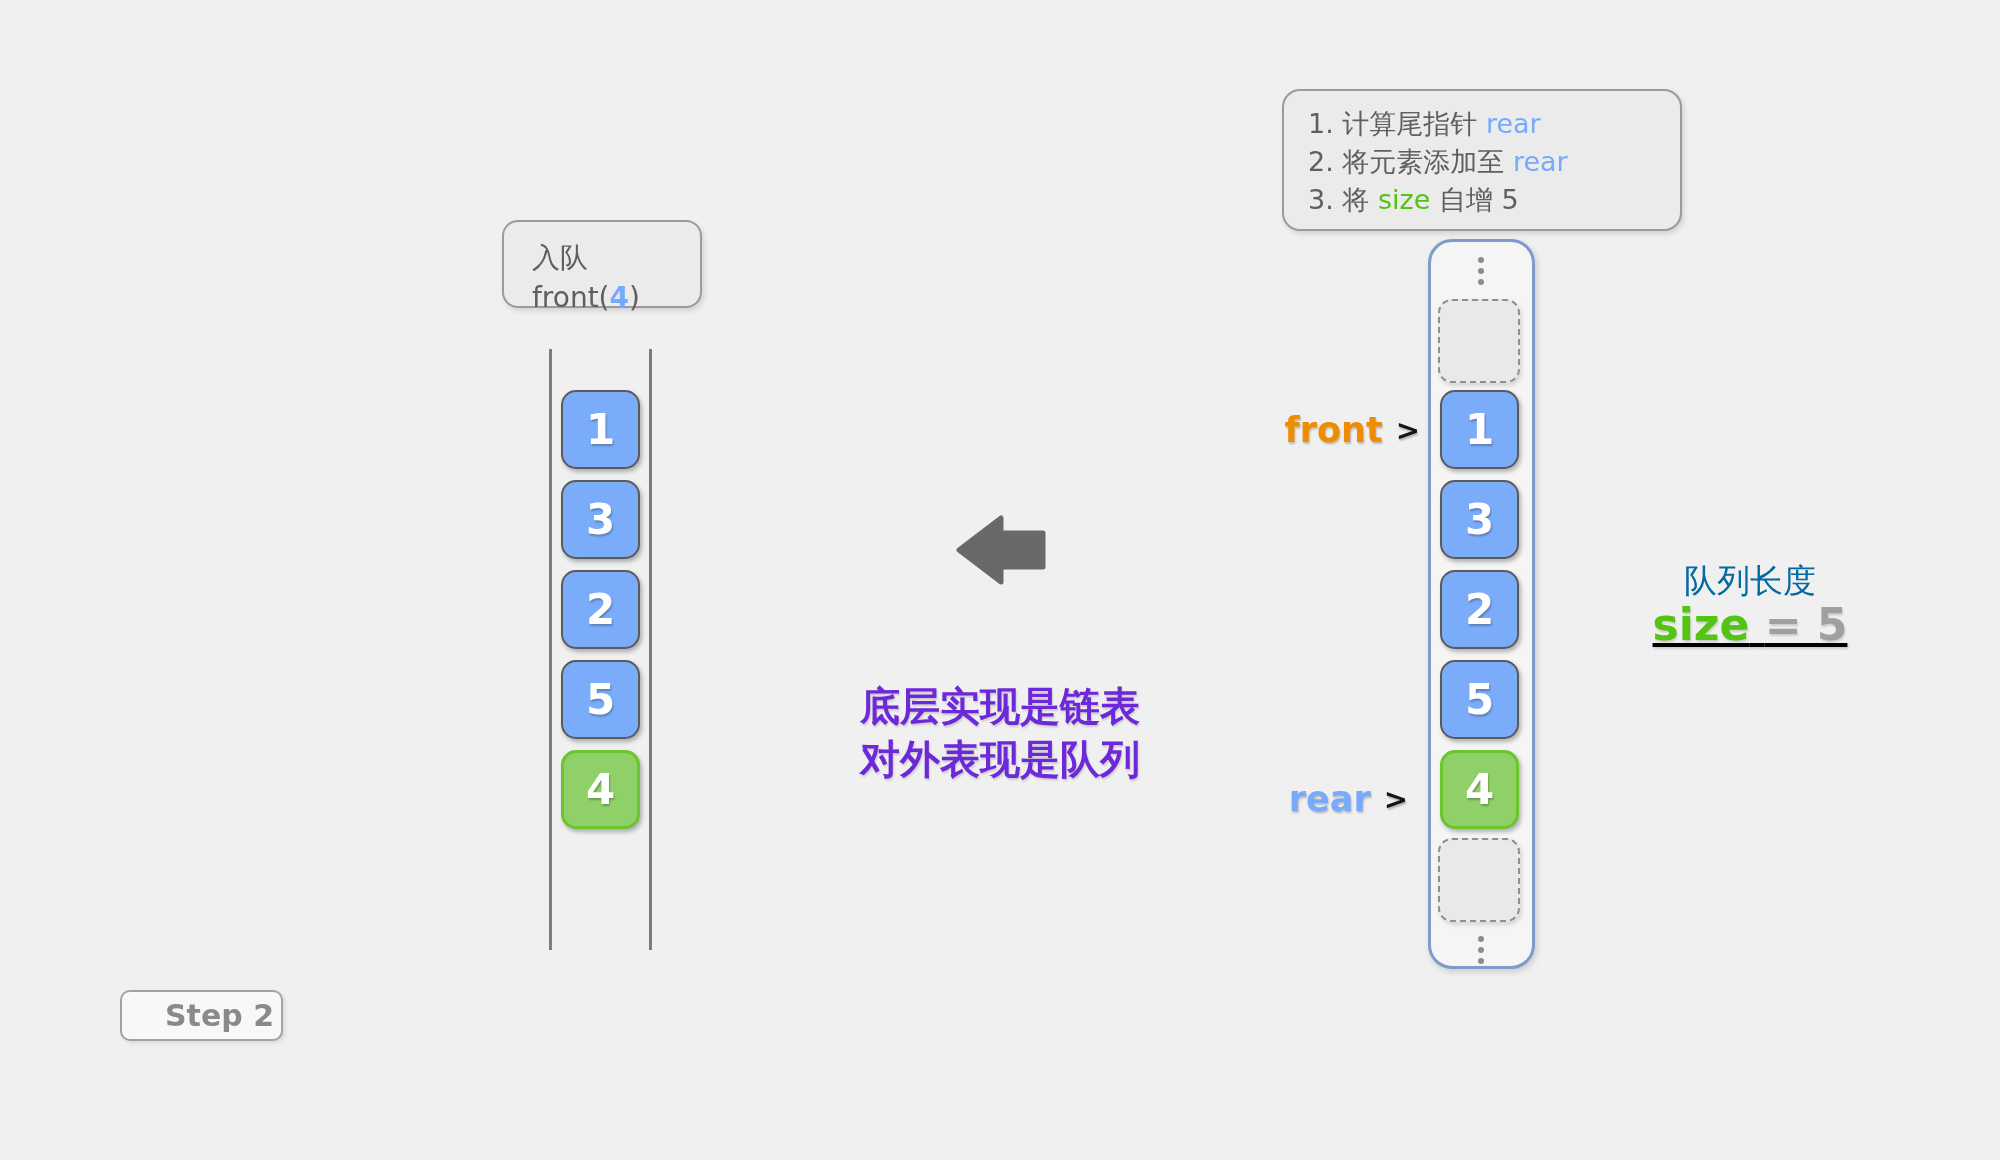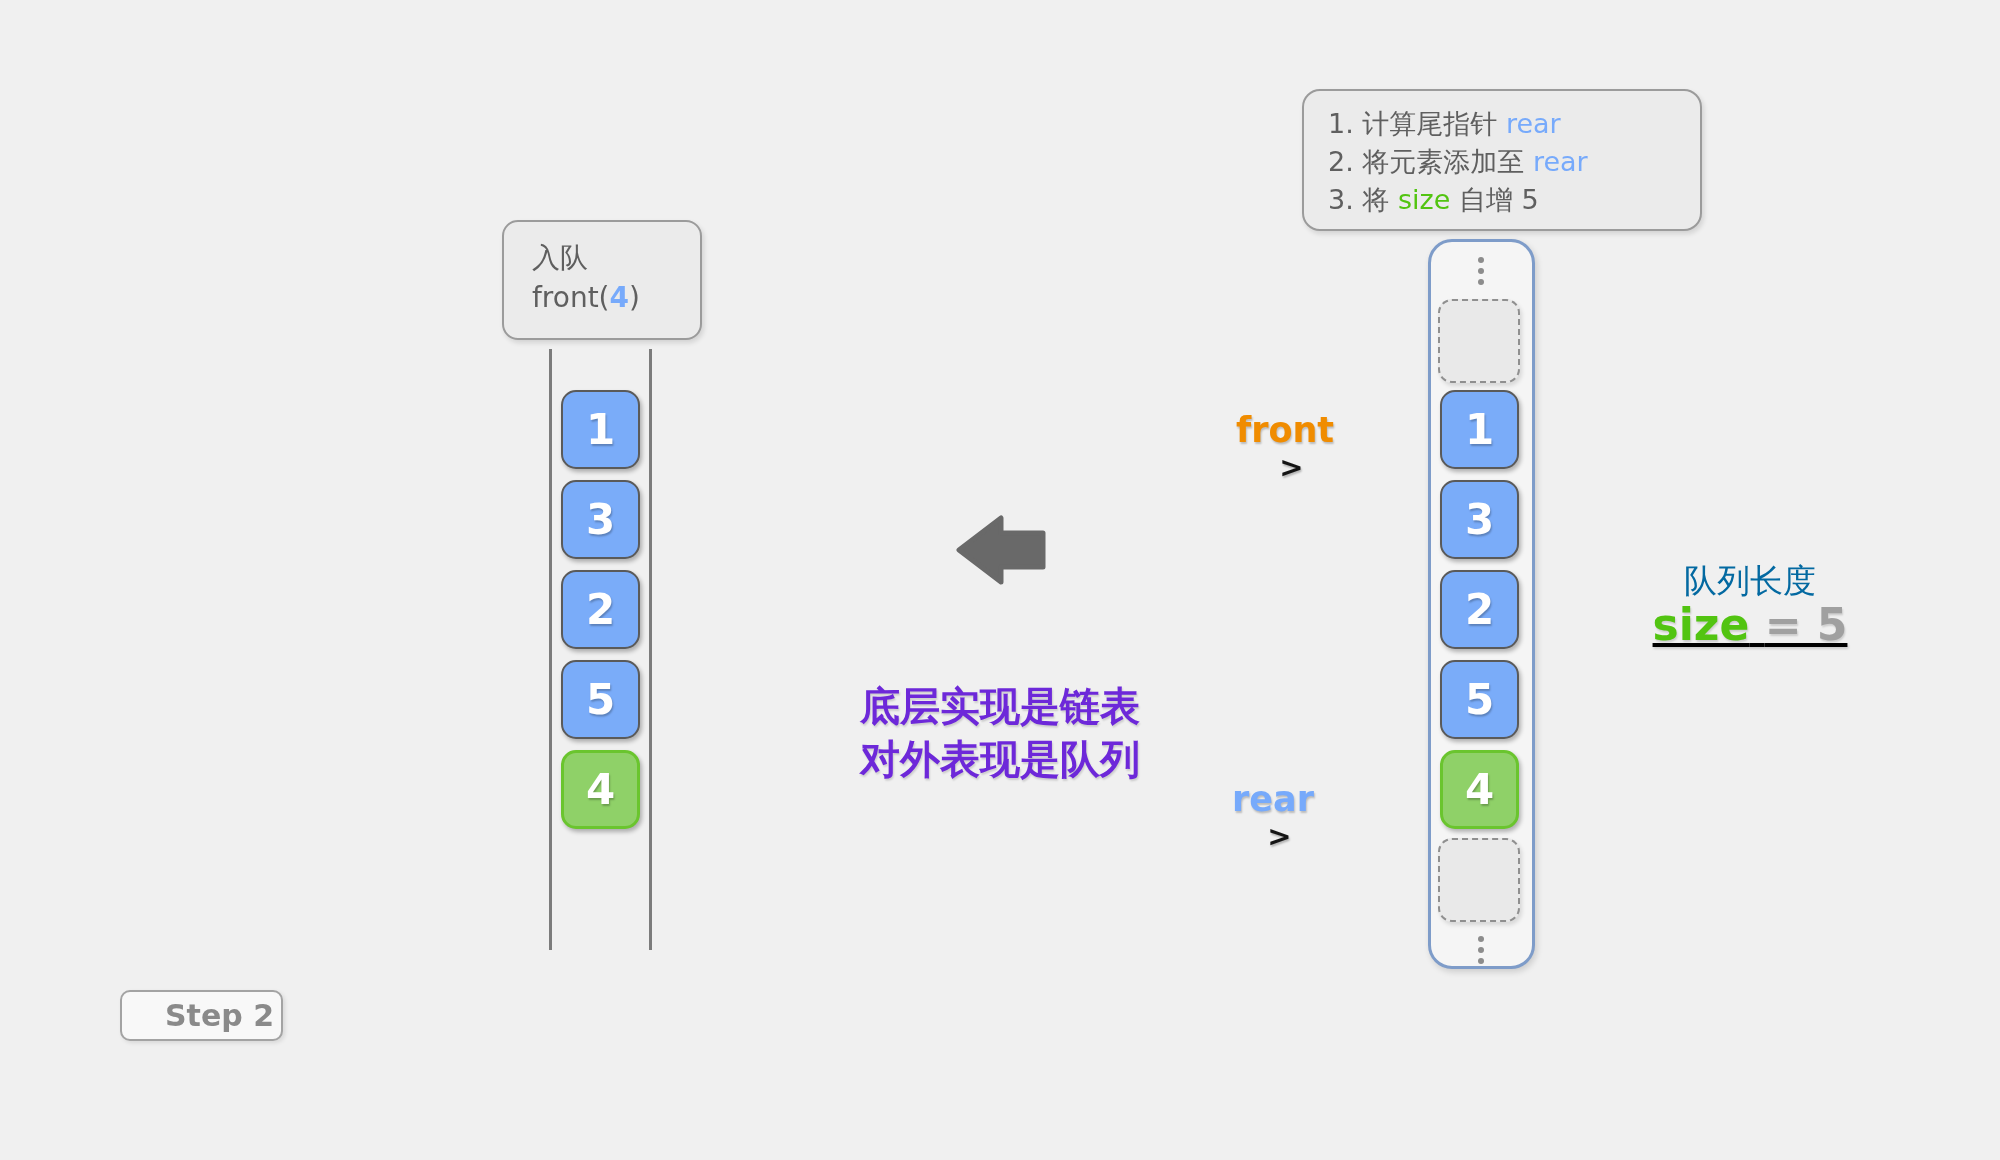--- a/index.html
+++ b/index.html
@@ -20,30 +20,29 @@
     width: 400px; height: 142px;
     background: #ebebeb;
     border: 2px solid #9b9b9b;
     border-radius: 18px;
     padding: 14px 0 0 24px;
     box-shadow: 2px 3px 5px rgba(0,0,0,0.12);
     color: #5f5f5f;
     font-size: 27px;
     line-height: 38px;
     white-space: nowrap;
-    margin-left: 20px;
   }
   .hl-blue { color: #77aafb; }
   .hl-green { color: #52c411; }
   .bold { font-weight: bold; }
 
   .op-box {
     position: absolute;
     left: 502px; top: 220px;
-    width: 200px; height: 120px;
+    width: 200px; height: 88px;
     background: #ebebeb;
     border: 2px solid #9b9b9b;
     border-radius: 16px;
     padding: 16px 13px 0 28px;
     box-shadow: 2px 3px 5px rgba(0,0,0,0.12);
     color: #5f5f5f;
     font-size: 28px;
     line-height: 40px;
   }
 
@@ -93,21 +92,20 @@
   .dots { position: absolute; left: 1478px; display: flex; flex-direction: column; gap: 5px; }
   .dots span { width: 6px; height: 6px; border-radius: 50%; background: #8c8c8c; }
 
   
   .ptr-row {
     position: absolute;
     width: 270px;
     display: flex; align-items: center; justify-content: flex-end;
     font-size: 35px;
     font-weight: bold;
-    flex-direction: column;
   }
   .ptr-word { text-shadow: 1px 2px 2px rgba(0,0,0,0.22); }
   .ptr-front { color: #f08c00; }
   .ptr-rear  { color: #77aafb; }
   .ptr-chev  { color: #141414; font-size: 29px; margin-left: 13px; text-shadow: 1px 2px 2px rgba(0,0,0,0.25); }
 
   
   .big-arrow { position: absolute; left: 956px; top: 514px; }
   .caption {
     position: absolute;

